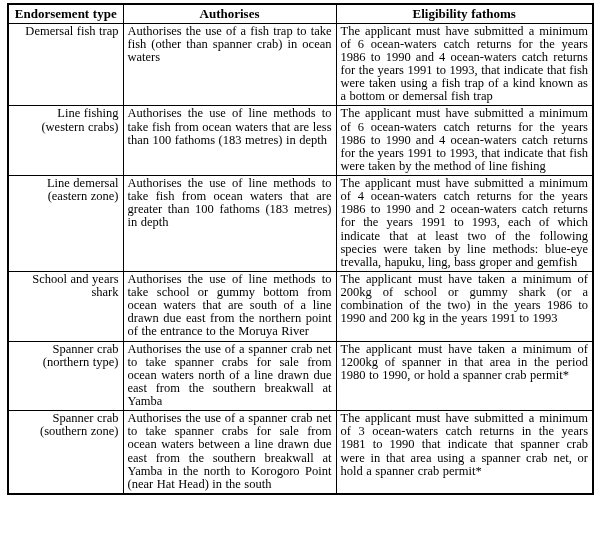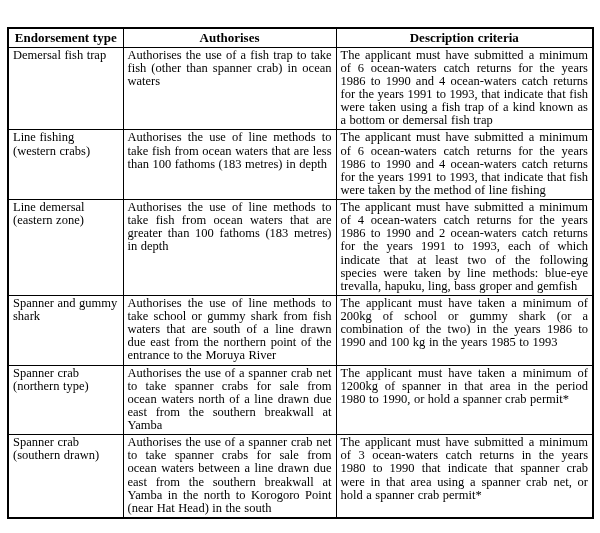--- a/index.html
+++ b/index.html
@@ -15,87 +15,86 @@
     overflow: hidden;
   }
   .page {
     padding: 3px 0 0 7px;
   }
   table.endorsement-table {
     border-collapse: collapse;
     table-layout: fixed;
     width: 585px;
     border: 2px solid #000000;
-    margin-top: 24px;
   }
   th, td {
     border: 1px solid #000000;
     vertical-align: top;
     padding: 1px 4px 2px 4px;
     font-size: 12.5px;
     line-height: 1.05;
     word-spacing: 0.4px;
   }
   th {
     font-weight: bold;
     text-align: center;
     font-size: 13px;
     padding-top: 2px;
     padding-bottom: 2px;
   }
   td.col-type {
-    text-align: left;
+    text-align: right;
   }
   td.col-desc, td.col-elig {
     text-align: justify;
   }
 </style>
 </head>
 <body>
 
 <div class="page">
   <table class="endorsement-table">
     <colgroup>
       <col style="width:115px">
       <col style="width:213px">
       <col style="width:257px">
     </colgroup>
     <thead>
       <tr>
         <th>Endorsement type</th>
         <th>Authorises</th>
-        <th>Description criteria</th>
+        <th>Eligibility fathoms</th>
       </tr>
     </thead>
     <tbody>
       <tr>
         <td class="col-type">Demersal fish trap</td>
         <td class="col-desc">Authorises the use of a fish trap to take fish (other than spanner crab) in ocean waters</td>
         <td class="col-elig">The applicant must have submitted a minimum of 6 ocean-waters catch returns for the years 1986 to 1990 and 4 ocean-waters catch returns for the years 1991 to 1993, that indicate that fish were taken using a fish trap of a kind known as a bottom or demersal fish trap</td>
       </tr>
       <tr>
         <td class="col-type">Line fishing (western crabs)</td>
         <td class="col-desc">Authorises the use of line methods to take fish from ocean waters that are less than 100 fathoms (183 metres) in depth</td>
         <td class="col-elig">The applicant must have submitted a minimum of 6 ocean-waters catch returns for the years 1986 to 1990 and 4 ocean-waters catch returns for the years 1991 to 1993, that indicate that fish were taken by the method of line fishing</td>
       </tr>
       <tr>
         <td class="col-type">Line demersal (eastern zone)</td>
         <td class="col-desc">Authorises the use of line methods to take fish from ocean waters that are greater than 100 fathoms (183 metres) in depth</td>
         <td class="col-elig">The applicant must have submitted a minimum of 4 ocean-waters catch returns for the years 1986 to 1990 and 2 ocean-waters catch returns for the years 1991 to 1993, each of which indicate that at least two of the following species were taken by line methods: blue-eye trevalla, hapuku, ling, bass groper and gemfish</td>
       </tr>
       <tr>
-        <td class="col-type">Spanner and gummy shark</td>
-        <td class="col-desc">Authorises the use of line methods to take school or gummy shark from fish waters that are south of a line drawn due east from the northern point of the entrance to the Moruya River</td>
-        <td class="col-elig">The applicant must have taken a minimum of 200kg of school or gummy shark (or a combination of the two) in the years 1986 to 1990 and 100 kg in the years 1985 to 1993</td>
+        <td class="col-type">School and years shark</td>
+        <td class="col-desc">Authorises the use of line methods to take school or gummy bottom from ocean waters that are south of a line drawn due east from the northern point of the entrance to the Moruya River</td>
+        <td class="col-elig">The applicant must have taken a minimum of 200kg of school or gummy shark (or a combination of the two) in the years 1986 to 1990 and 200 kg in the years 1991 to 1993</td>
       </tr>
       <tr>
         <td class="col-type">Spanner crab (northern type)</td>
         <td class="col-desc">Authorises the use of a spanner crab net to take spanner crabs for sale from ocean waters north of a line drawn due east from the southern breakwall at Yamba</td>
         <td class="col-elig">The applicant must have taken a minimum of 1200kg of spanner in that area in the period 1980 to 1990, or hold a spanner crab permit*</td>
       </tr>
       <tr>
-        <td class="col-type">Spanner crab (southern drawn)</td>
+        <td class="col-type">Spanner crab (southern zone)</td>
         <td class="col-desc">Authorises the use of a spanner crab net to take spanner crabs for sale from ocean waters between a line drawn due east from the southern breakwall at Yamba in the north to Korogoro Point (near Hat Head) in the south</td>
-        <td class="col-elig">The applicant must have submitted a minimum of 3 ocean-waters catch returns in the years 1980 to 1990 that indicate that spanner crab were in that area using a spanner crab net, or hold a spanner crab permit*</td>
+        <td class="col-elig">The applicant must have submitted a minimum of 3 ocean-waters catch returns in the years 1981 to 1990 that indicate that spanner crab were in that area using a spanner crab net, or hold a spanner crab permit*</td>
       </tr>
     </tbody>
   </table>
 </div>
 
 </body></html>

